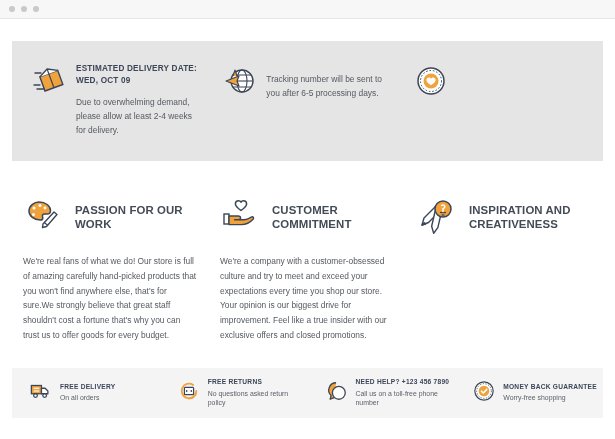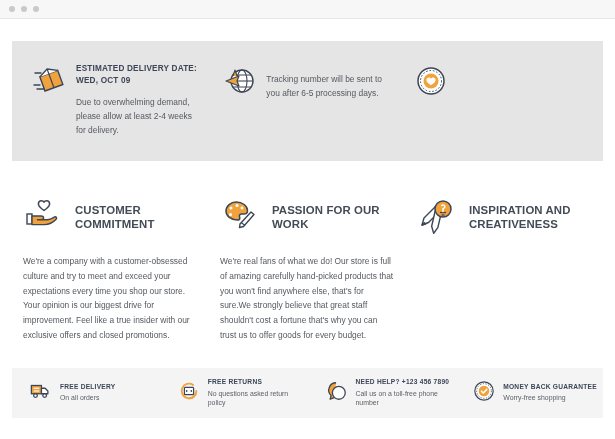--- a/index.html
+++ b/index.html
@@ -135,51 +135,51 @@
           <path d="M17 21.2 c-3.2-2.3-4.6-3.6-4.6-5.3 0-1.4 1.1-2.4 2.4-2.4 0.9 0 1.7 0.5 2.2 1.2 0.5-0.7 1.3-1.2 2.2-1.2 1.3 0 2.4 1 2.4 2.4 0 1.7-1.4 3-4.6 5.3 z" fill="#ffffff"></path>
         </svg>
       </div>
       <div class="pc-body">
       </div>
     </div>
 
   </div>
 
   <div class="values">
-
-    <div class="value-col">
-      <div class="vc-head">
-        <div class="vc-icon">
-          <svg width="40" height="40" viewBox="0 0 40 40">
-            <path d="M21 15.5 c-3.9-2.9-5.6-4.5-5.6-6.6 0-1.8 1.4-3.1 3.1-3.1 1.1 0 2.1 0.6 2.5 1.5 0.4-0.9 1.4-1.5 2.5-1.5 1.7 0 3.1 1.3 3.1 3.1 0 2.1-1.7 3.7-5.6 6.6 z" fill="#ffffff" stroke="#3c4657" stroke-width="1.5" stroke-linejoin="round"></path>
-            <rect x="4" y="19" width="5" height="10" fill="#ffffff" stroke="#3c4657" stroke-width="1.4"></rect>
-            <path d="M9 21 h9 c1.6 0 2.6 0.8 2.6 1.9 0 1.1-1 1.8-2.6 1.8 h-3.5 h9.5 c2.6 0 5-1.2 7.3-2.6 1.6-1 3.1 0.8 1.8 2.2 -3 3.2-7.3 5.3-11.6 5.3 h-12.5 z" fill="#f0a33c" stroke="#3c4657" stroke-width="1.4" stroke-linejoin="round"></path>
-          </svg>
-        </div>
-        <div class="vc-title">CUSTOMER COMMITMENT</div>
-      </div>
-      <div class="vc-text">We're a company with a customer-obsessed culture and try to meet and exceed your expectations every time you shop our store. Your opinion is our biggest drive for improvement. Feel like a true insider with our exclusive offers and closed promotions.</div>
-    </div>
 
     <div class="value-col">
       <div class="vc-head">
         <div class="vc-icon">
           <svg width="40" height="40" viewBox="0 0 40 40">
             <path d="M16 7 c6.5 0 11.5 3.8 11.5 8.5 0 2.6-2 3.6-3.6 3.6 h-2.3 c-1.3 0-2.2 0.8-2.2 1.9 0 0.7 0.4 1.2 0.4 1.9 0 1.2-1 2.1-2.6 2.1 -6.2 0-11.2-4-11.2-9 0-4.9 5-9 10-9 z" fill="#f0a33c" stroke="#3c4657" stroke-width="1.5" stroke-linejoin="round"></path>
             <circle cx="11" cy="13" r="1.5" fill="#ffffff"></circle>
             <circle cx="17" cy="10.5" r="1.5" fill="#ffffff"></circle>
             <circle cx="10.5" cy="19.5" r="1.5" fill="#ffffff"></circle>
             <circle cx="22" cy="13" r="1.4" fill="#ffffff"></circle>
             <path d="M20 29 L31 17 L34 19.5 L23.5 31.5 L19.5 32.5 z" fill="#ffffff" stroke="#3c4657" stroke-width="1.4" stroke-linejoin="round"></path>
             <line x1="21.5" y1="27.8" x2="25" y2="30.5" stroke="#3c4657" stroke-width="1.2"></line>
           </svg>
         </div>
         <div class="vc-title">PASSION FOR OUR WORK</div>
       </div>
       <div class="vc-text">We're real fans of what we do! Our store is full of amazing carefully hand-picked products that you won't find anywhere else, that's for sure.We strongly believe that great staff shouldn't cost a fortune that's why you can trust us to offer goods for every budget.</div>
+    </div>
+
+    <div class="value-col">
+      <div class="vc-head">
+        <div class="vc-icon">
+          <svg width="40" height="40" viewBox="0 0 40 40">
+            <path d="M21 15.5 c-3.9-2.9-5.6-4.5-5.6-6.6 0-1.8 1.4-3.1 3.1-3.1 1.1 0 2.1 0.6 2.5 1.5 0.4-0.9 1.4-1.5 2.5-1.5 1.7 0 3.1 1.3 3.1 3.1 0 2.1-1.7 3.7-5.6 6.6 z" fill="#ffffff" stroke="#3c4657" stroke-width="1.5" stroke-linejoin="round"></path>
+            <rect x="4" y="19" width="5" height="10" fill="#ffffff" stroke="#3c4657" stroke-width="1.4"></rect>
+            <path d="M9 21 h9 c1.6 0 2.6 0.8 2.6 1.9 0 1.1-1 1.8-2.6 1.8 h-3.5 h9.5 c2.6 0 5-1.2 7.3-2.6 1.6-1 3.1 0.8 1.8 2.2 -3 3.2-7.3 5.3-11.6 5.3 h-12.5 z" fill="#f0a33c" stroke="#3c4657" stroke-width="1.4" stroke-linejoin="round"></path>
+          </svg>
+        </div>
+        <div class="vc-title">CUSTOMER COMMITMENT</div>
+      </div>
+      <div class="vc-text">We're a company with a customer-obsessed culture and try to meet and exceed your expectations every time you shop our store. Your opinion is our biggest drive for improvement. Feel like a true insider with our exclusive offers and closed promotions.</div>
     </div>
 
     <div class="value-col">
       <div class="vc-head">
         <div class="vc-icon">
           <svg width="40" height="40" viewBox="0 0 40 40">
             <g stroke="#3c4657" stroke-width="1.4" stroke-linejoin="round" fill="#ffffff">
               <path d="M5 30 L7 23 L19 11 L23.5 15.5 L11.5 27.5 z"></path>
               <path d="M5 30 L7.3 27.7 L8.6 29 z" fill="#3c4657"></path>
               <path d="M10 35 L12 28 L24 16 L28.5 20.5 L16.5 32.5 z" transform="rotate(-32 19 25)"></path>

